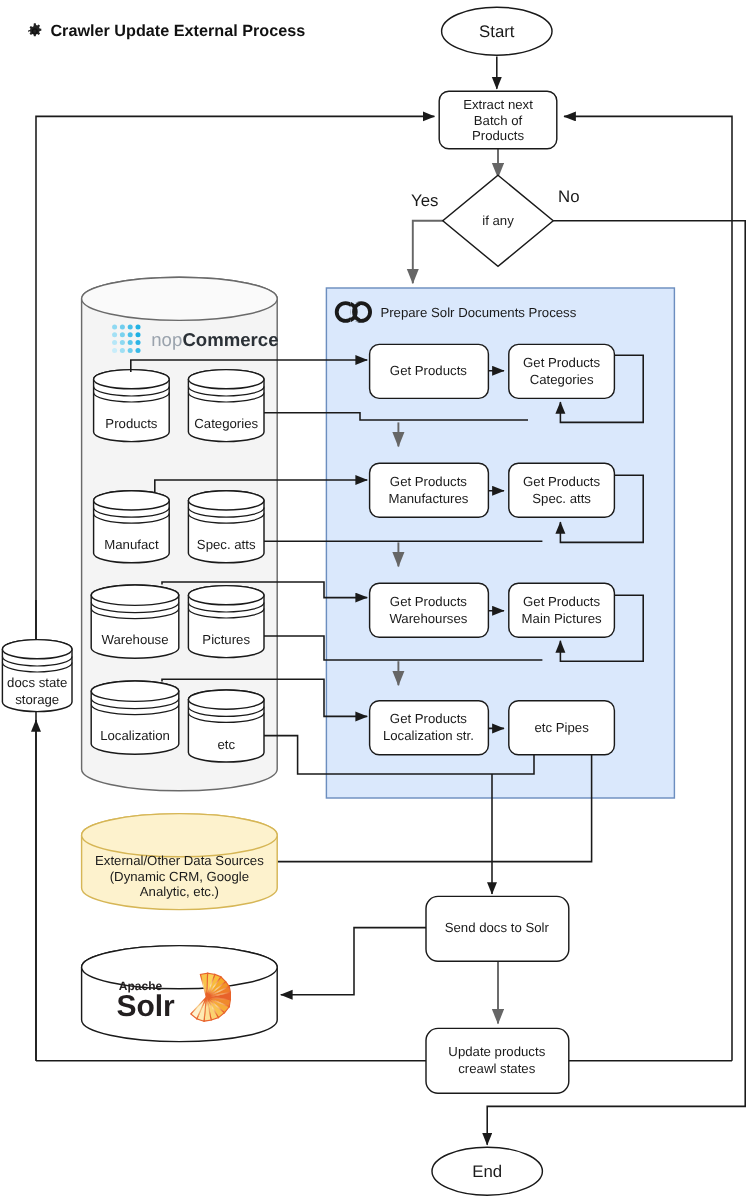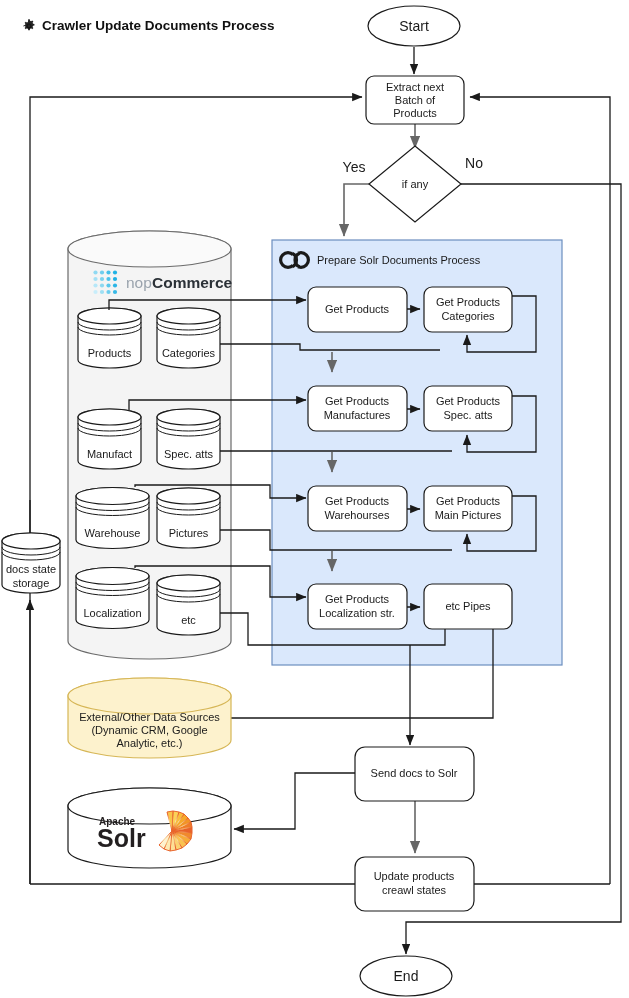--- a/index.html
+++ b/index.html
@@ -89,21 +89,21 @@
   }
 </style>
 </head>
 <body>
 
 <div id="page-title">
   <svg class="gear" viewBox="0 0 16 16" aria-hidden="true">
     <path fill="#111111" d="M8 5.1a2.9 2.9 0 1 0 0 5.8 2.9 2.9 0 0 0 0-5.8zm0 1.3a1.6 1.6 0 1 1 0 3.2 1.6 1.6 0 0 1 0-3.2z"></path>
     <path fill="#111111" d="M7.1 0.4h1.8l0.3 1.6 1.2 0.5 1.3-0.9 1.3 1.3-0.9 1.3 0.5 1.2 1.6 0.3v1.8l-1.6 0.3-0.5 1.2 0.9 1.3-1.3 1.3-1.3-0.9-1.2 0.5-0.3 1.6H7.1l-0.3-1.6-1.2-0.5-1.3 0.9-1.3-1.3 0.9-1.3-0.5-1.2L1.8 8.9V7.1l1.6-0.3 0.5-1.2-0.9-1.3 1.3-1.3 1.3 0.9 1.2-0.5z" opacity="0.92"></path>
   </svg>
-  <span>Crawler Update Documents Process</span>
+  <span>Crawler Update External Process</span>
 </div>
 
 <svg id="canvas" viewBox="0 0 629 998">
   <defs>
     <marker id="arrow" markerWidth="9" markerHeight="9" refX="7.6" refY="3.2" orient="auto" markerUnits="strokeWidth">
       <path d="M0,0 L8,3.2 L0,6.4 z" fill="#1a1a1a"></path>
     </marker>
     <marker id="arrow-grey" markerWidth="9" markerHeight="9" refX="7.6" refY="3.2" orient="auto" markerUnits="strokeWidth">
       <path d="M0,0 L8,3.2 L0,6.4 z" fill="#666666"></path>
     </marker>

